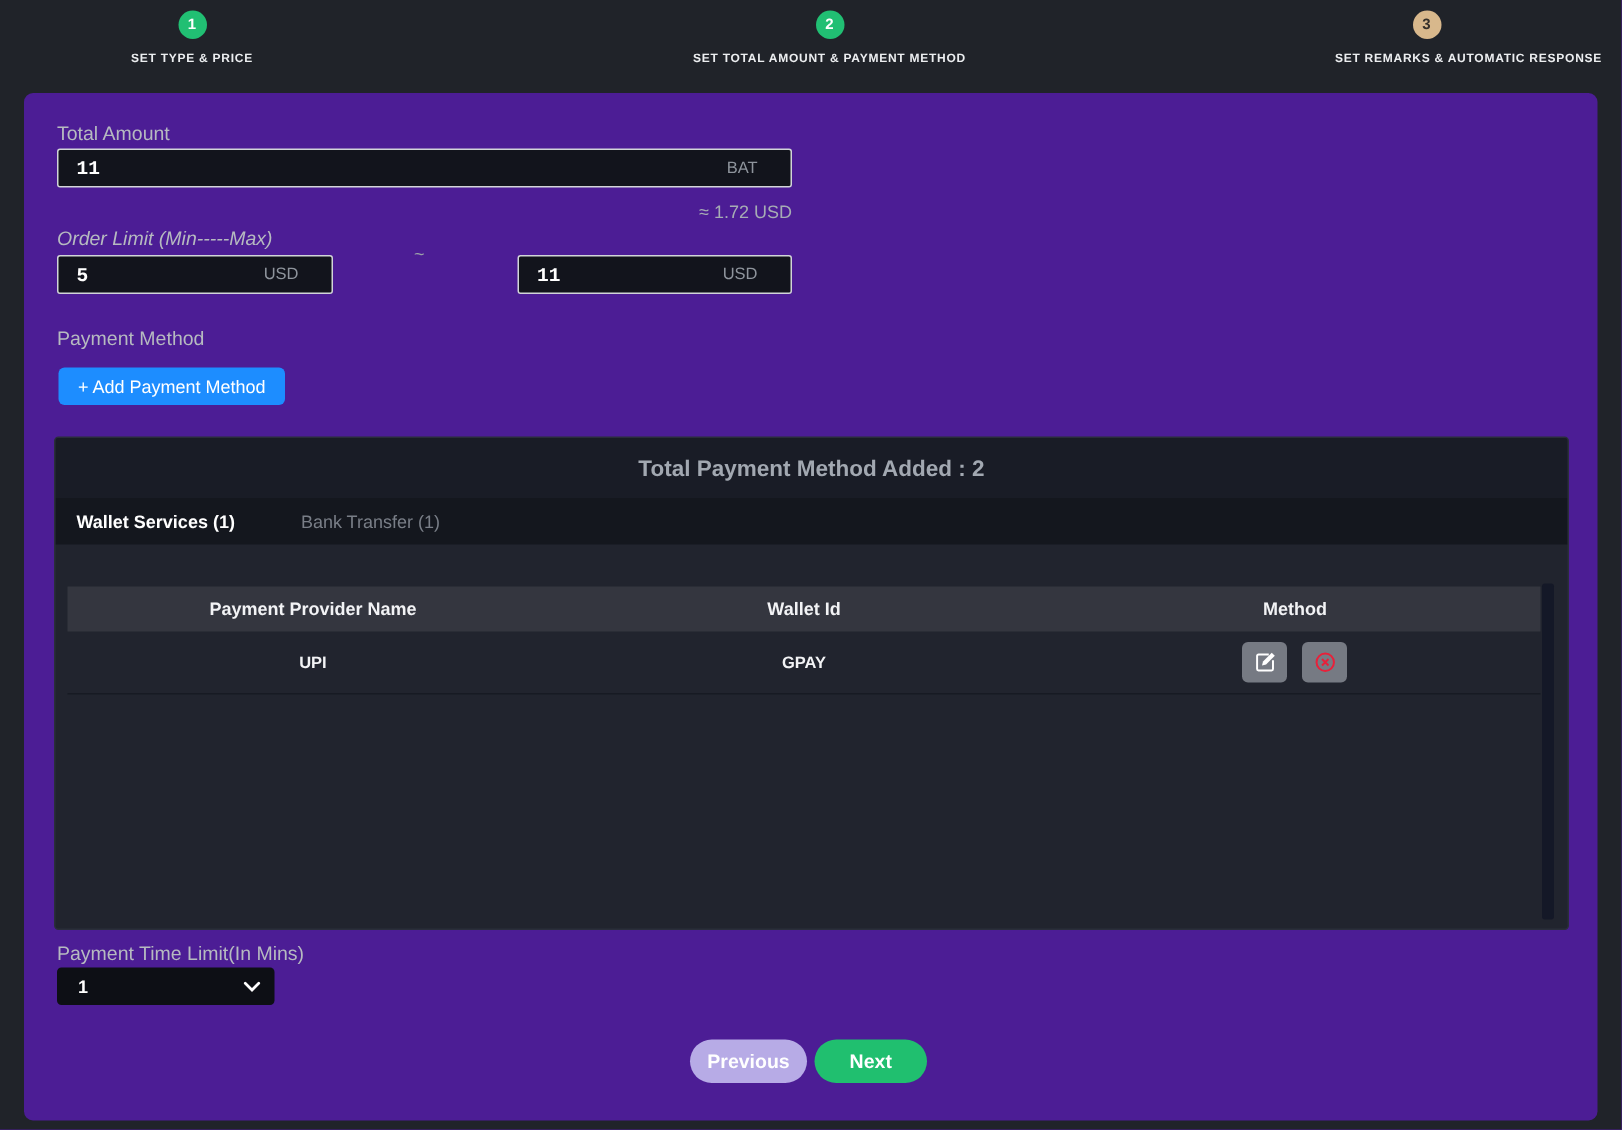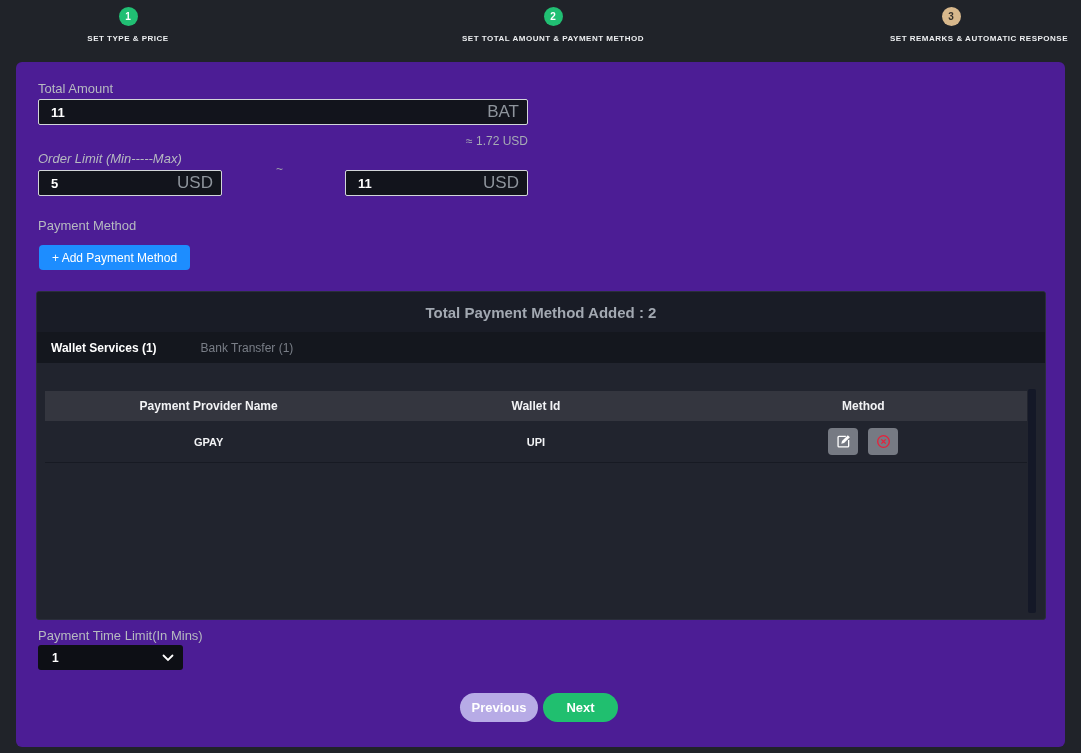--- a/index.html
+++ b/index.html
@@ -38,23 +38,23 @@
   }
   .field-label { position:absolute; left:22px; font-size:13px; color:#b6bac0; }
   .inp-wrap {
     position:absolute; height:26px; background:#12141c;
     border:1px solid #d2d5d9; border-radius:2px;
     display:flex; align-items:center;
   }
   .inp-wrap input {
     flex:1; min-width:0; background:transparent; border:none; outline:none;
     color:#ffffff; font-weight:bold; font-size:13px; padding:0 0 0 12px;
-    font-family:Liberation Sans, sans-serif;
-  }
-  .inp-unit { font-size:17px; color:#8e949c; padding-right:8px; }
+    font-family:Liberation Mono, monospace;
+  }
+  .inp-unit { font-size:11px; color:#8e949c; padding-right:22px; }
   .approx {
     position:absolute; left:22px; top:72px; width:490px;
     text-align:right; font-size:12px; color:#a6acb4;
   }
   .tilde { position:absolute; left:260px; top:100px; font-size:12px; color:#9aa0a8; }
 
   .add-btn {
     position:absolute; left:23px; top:183px; height:25px; padding:0 13px;
     background:#1d8dff; border:none; border-radius:4px;
     color:#fff; font-weight:normal; font-size:12px; cursor:pointer;
@@ -174,22 +174,22 @@
         <span class="tab tab-inactive">Bank Transfer (1)</span>
       </div>
 
       <div class="tbl-header">
         <div class="col">Payment Provider Name</div>
         <div class="col">Wallet Id</div>
         <div class="col">Method</div>
       </div>
 
       <div class="tbl-row">
+        <div class="col">UPI</div>
         <div class="col">GPAY</div>
-        <div class="col">UPI</div>
         <div class="col actions-col">
           <button class="act-btn">
             <span style="display:flex;">
               <svg width="15" height="15" viewBox="0 0 16 16">
                 <path d="M10.5 2.5H3.2a1 1 0 0 0-1 1v9.3a1 1 0 0 0 1 1h9.3a1 1 0 0 0 1-1V6.5" fill="none" stroke="#ffffff" stroke-width="1.4"></path>
                 <path d="M12.6 1.2l2.2 2.2-6.2 6.2-2.9.7.7-2.9z" fill="#ffffff"></path>
               </svg>
             </span>
           </button>
           <button class="act-btn">

